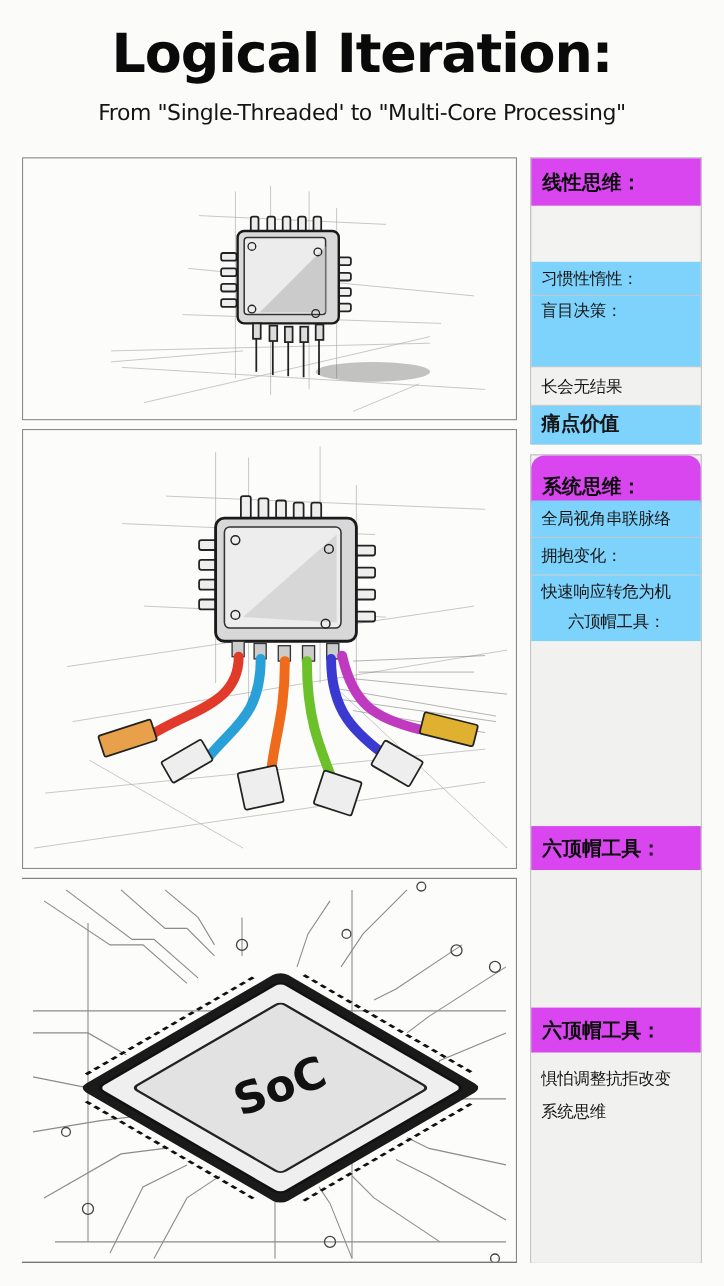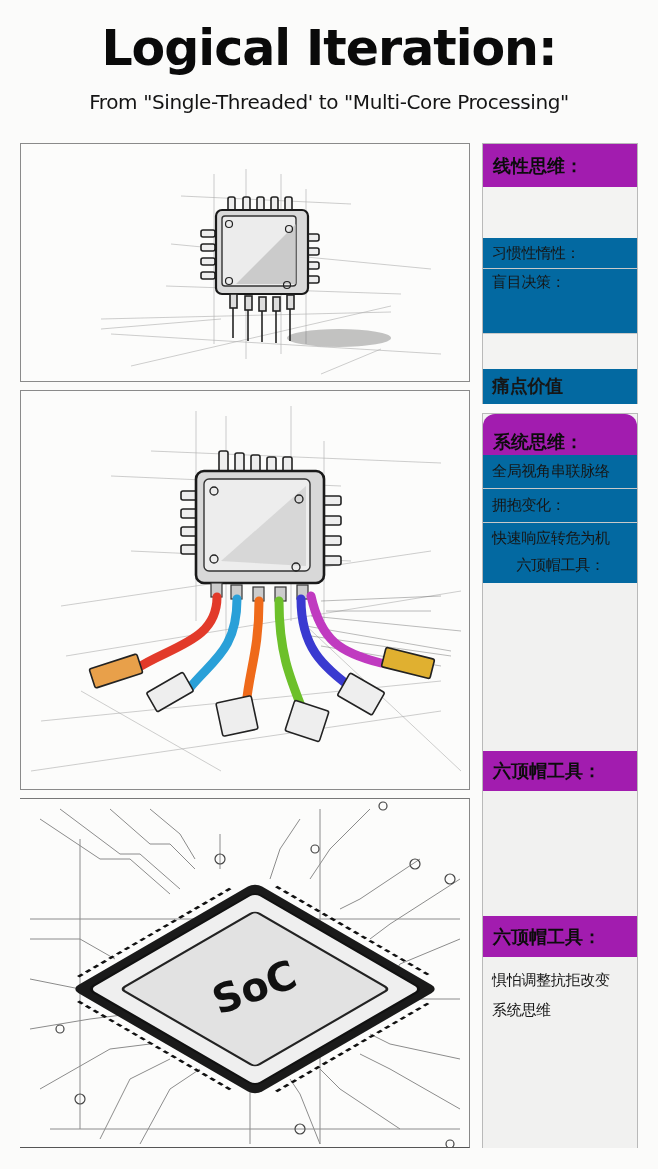--- a/index.html
+++ b/index.html
@@ -25,27 +25,27 @@
     #p2 { top: 390px; height: 400px; }
     #p3 { top: 798px; height: 350px; border-top: 1.5px solid #777; border-left: none; border-right: 1px solid #888; border-bottom: 1px solid #555;}
 
     .side-block {
       position: absolute; left: 482px; width: 156px; border: 1px solid #b9b9b9; background: #f3f3f2;
     }
     #sb1 { top: 143px; height: 261px; }
     #sb2 { top: 413px; height: 735px; }
 
     .sb-header {
-      position: absolute; left: 0; width: 100%; background: #a21caf;
+      position: absolute; left: 0; width: 100%; background: #d946ef;
       font-weight: bold; font-size: 18px; padding-left: 10px; display: flex; align-items: center;
       color: #0c0c0c;
     }
     .sb-row {
       position: absolute; left: 0; width: 100%; font-size: 15px; padding-left: 9px;
-      border-bottom: 1px solid #c9c9c9; background: #0369a1; color: #161616;
+      border-bottom: 1px solid #c9c9c9; background: #7dd3fc; color: #161616;
       line-height: 30px; white-space: nowrap; letter-spacing: -0.3px;
     }
     .sb-row.alt { background: #f1f1f0; }
     .sb-row.bold { font-weight: bold; font-size: 18px; border-bottom: none; }
     .sb-empty { position: absolute; left: 0; width: 100%; background: #f1f1f0; }
   </style>
 </head>
 <body>
 
 <div class="title">Logical Iteration:</div>
@@ -239,20 +239,21 @@
     </g>
   </svg>
 </div>
 
 <div class="side-block" id="sb1">
   <div class="sb-header" style="top:0;height:43px;">线性思维：</div>
   <div class="sb-row" style="top:94px;height:31px;">习惯性惰性：</div>
   <div class="sb-row" style="top:125px;height:65px;border-bottom:1px solid #c9c9c9;">
     <div style="margin-top:-2px;">盲目决策：</div>
   </div>
+  <div class="sb-row alt" style="top:190px;height:35px;line-height:34px;">长会无结果</div>
   <div class="sb-row bold" style="top:225px;height:35px;line-height:34px;">痛点价值</div>
 </div>
 
 <div class="side-block" id="sb2">
   <div class="sb-header" style="top:0;height:55px;border-radius:12px;">系统思维：</div>
   <div class="sb-row" style="top:41px;height:34px;line-height:33px;">全局视角串联脉络</div>
   <div class="sb-row" style="top:75px;height:34px;line-height:33px;">拥抱变化：</div>
   <div class="sb-row" style="top:109px;height:60px;border-bottom:none;">
     <div>快速响应转危为机</div>
     <div style="text-align:center;padding-right:8px;margin-top:-3px;">六顶帽工具：</div>

